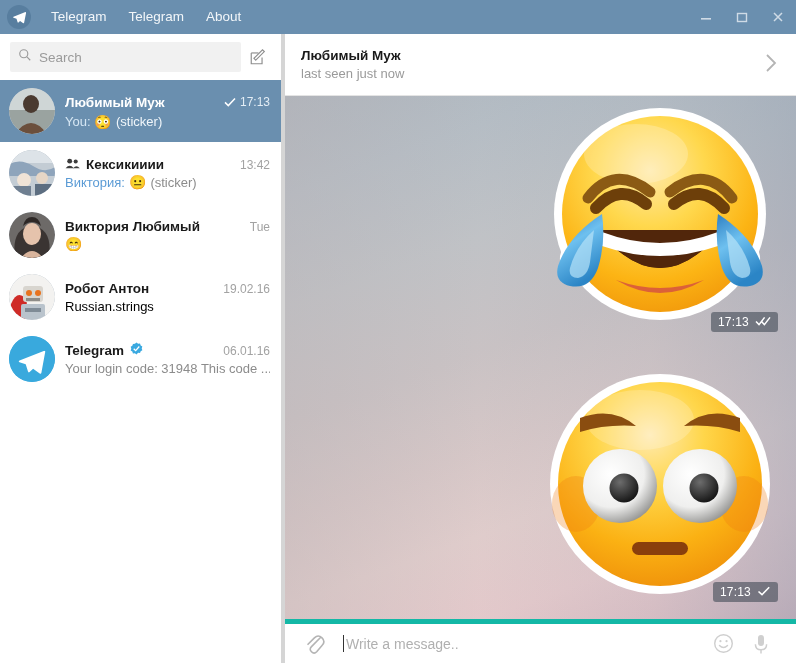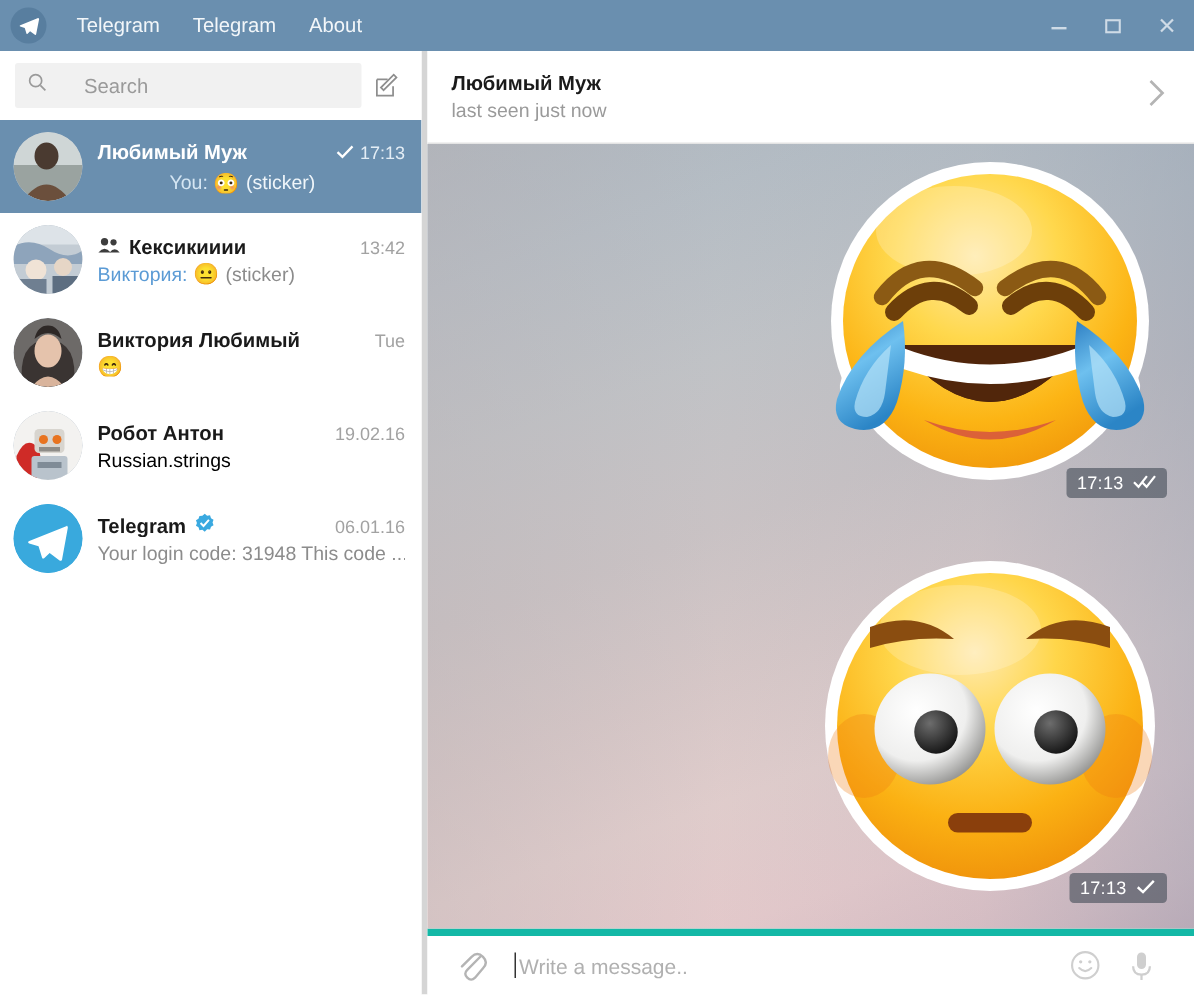--- a/index.html
+++ b/index.html
@@ -34,21 +34,21 @@
   .body { flex: 1; display: flex; min-height: 0; }
 
   
   .sidebar {
     width: 281px; flex: 0 0 281px; background: #ffffff; display: flex; flex-direction: column;
     position: relative;
   }
   .search-row { height: 46px; display: flex; align-items: center; padding: 0 10px; flex: 0 0 46px; }
   .search-box {
     flex: 1; height: 30px; background: #f1f1f1; border-radius: 2px;
-    display: flex; align-items: center; padding: 0 8px; gap: 24px;
+    display: flex; align-items: center; padding: 0 8px; gap: 7px;
   }
   .search-ph { font-size: 13.5px; color: #9a9a9a; }
   .compose-btn { width: 26px; height: 30px; display: flex; align-items: center; justify-content: center; margin-left: 4px; }
 
   .chatlist { flex: 1; overflow: hidden; }
   .chat-row {
     height: 62px; display: flex; align-items: center; padding: 0 11px 0 9px; gap: 10px;
     cursor: default;
   }
   .chat-row.selected { background: #6a8faf; }
@@ -65,21 +65,21 @@
   .selected .chat-name { color: #ffffff; }
   .chat-meta { margin-left: auto; display: flex; align-items: center; gap: 4px; flex: 0 0 auto; }
   .chat-time { font-size: 12px; color: #a2a2a2; }
   .selected .chat-time { color: #e3edf5; }
   .chat-preview {
     font-size: 13px; color: #8c8c8c; white-space: nowrap; overflow: hidden;
     text-overflow: ellipsis; display: flex; align-items: center; gap: 4px;
   }
   .selected .chat-preview { color: #f0f6fa; }
   .preview-from { color: #5b9bd5; }
-  .selected .preview-from { color: #d5e6f3; margin-left: 48px; }
+  .selected .preview-from { color: #d5e6f3; }
   .preview-file { color: #000000; }
   .mini-emoji { font-size: 14px; line-height: 1; }
 
   .sidebar-scrollgap { width: 4px; flex: 0 0 4px; background: #d5d5d5; }
 
   
   .chatpane { flex: 1; display: flex; flex-direction: column; min-width: 0; position: relative; }
   .chat-header {
     height: 62px; flex: 0 0 62px; background: #ffffff; display: flex; align-items: center;
     padding: 0 16px; border-bottom: 1px solid #e4e4e4;

